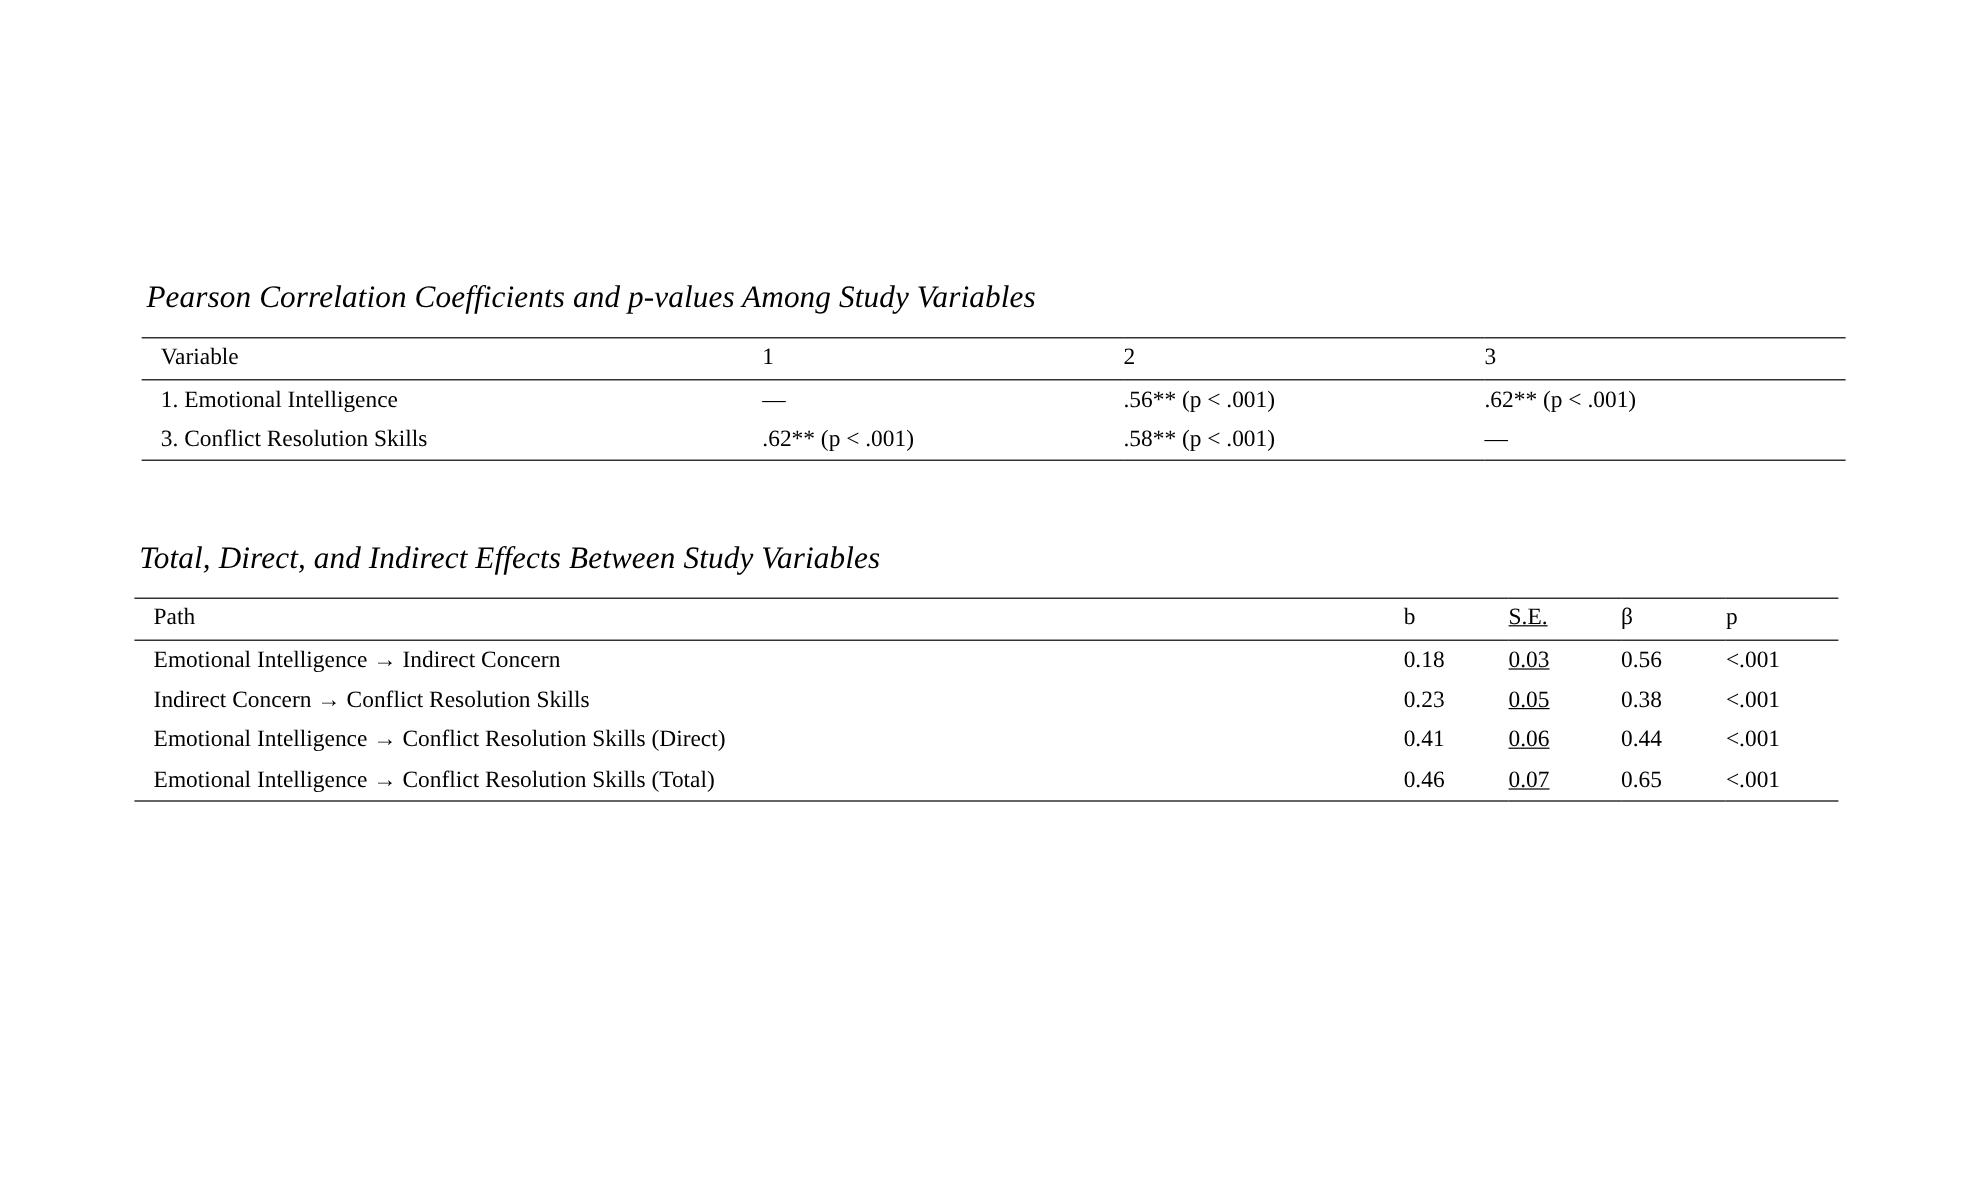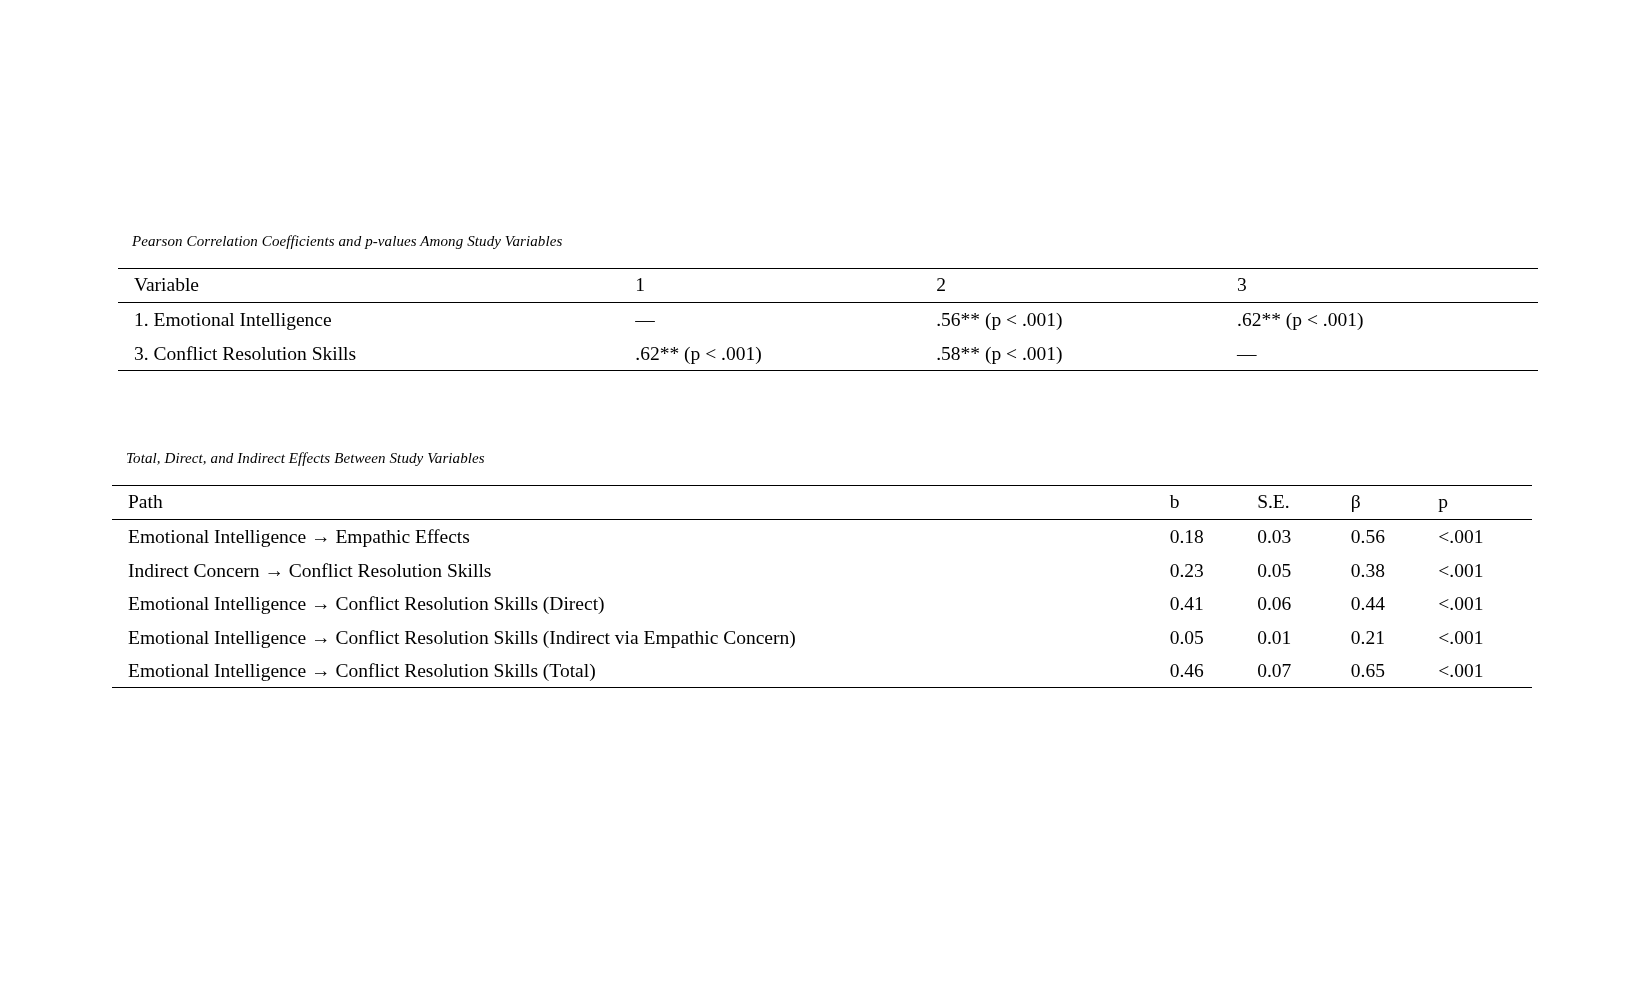--- a/index.html
+++ b/index.html
@@ -31,23 +31,23 @@
   }
   #block-effects {
     left: 112px;
     top: 449px;
     width: 1420px;
   }
 
   .table-caption {
     font-family: "Liberation Serif", serif;
     font-style: italic;
-    font-size: 15px;
+    font-size: 26px;
     line-height: 1.2;
-    margin: 0 0 18px 14px;
+    margin: 0 0 18px 4px;
     letter-spacing: 0.1px;
   }
 
   table.apa {
     border-collapse: collapse;
     width: 100%;
     font-size: 19.5px;
     line-height: 1.2;
   }
   table.apa th,
@@ -71,21 +71,21 @@
     padding-bottom: 5px;
   }
 
   
   #tbl-correlations .c-var   { width: 486px; padding-left: 16px; }
   #tbl-correlations .c-num   { width: 292px; }
 
   
   #tbl-effects .c-path { width: 1000px; padding-left: 16px; }
   #tbl-effects .c-b    { width: 84px; }
-  #tbl-effects .c-se   { width: 90px; }
+  #tbl-effects .c-se   { width: 90px; text-decoration: underline; }
   #tbl-effects .c-beta { width: 84px; }
   #tbl-effects .c-p    { width: 90px; }
 
   .dash {
     font-family: "Liberation Serif", serif;
   }
 </style>
 </head>
 <body>
 
@@ -128,48 +128,41 @@
         <tr>
           <th class="c-path">Path</th>
           <th class="c-b">b</th>
           <th class="c-se">S.E.</th>
           <th class="c-beta">β</th>
           <th class="c-p">p</th>
         </tr>
       </thead>
       <tbody class="apa-body">
         <tr>
-          <td class="c-path">Emotional Intelligence → Empathic Effects</td>
+          <td class="c-path">Emotional Intelligence → Indirect Concern</td>
           <td class="c-b">0.18</td>
           <td class="c-se">0.03</td>
           <td class="c-beta">0.56</td>
           <td class="c-p">&lt;.001</td>
         </tr>
         <tr>
           <td class="c-path">Indirect Concern → Conflict Resolution Skills</td>
           <td class="c-b">0.23</td>
           <td class="c-se">0.05</td>
           <td class="c-beta">0.38</td>
           <td class="c-p">&lt;.001</td>
         </tr>
         <tr>
           <td class="c-path">Emotional Intelligence → Conflict Resolution Skills (Direct)</td>
           <td class="c-b">0.41</td>
           <td class="c-se">0.06</td>
           <td class="c-beta">0.44</td>
           <td class="c-p">&lt;.001</td>
         </tr>
         <tr>
-          <td class="c-path">Emotional Intelligence → Conflict Resolution Skills (Indirect via Empathic Concern)</td>
-          <td class="c-b">0.05</td>
-          <td class="c-se">0.01</td>
-          <td class="c-beta">0.21</td>
-          <td class="c-p">&lt;.001</td>
-        </tr>
-        <tr>
           <td class="c-path">Emotional Intelligence → Conflict Resolution Skills (Total)</td>
           <td class="c-b">0.46</td>
           <td class="c-se">0.07</td>
           <td class="c-beta">0.65</td>
           <td class="c-p">&lt;.001</td>
         </tr>
       </tbody>
     </table>
   </div>
 

